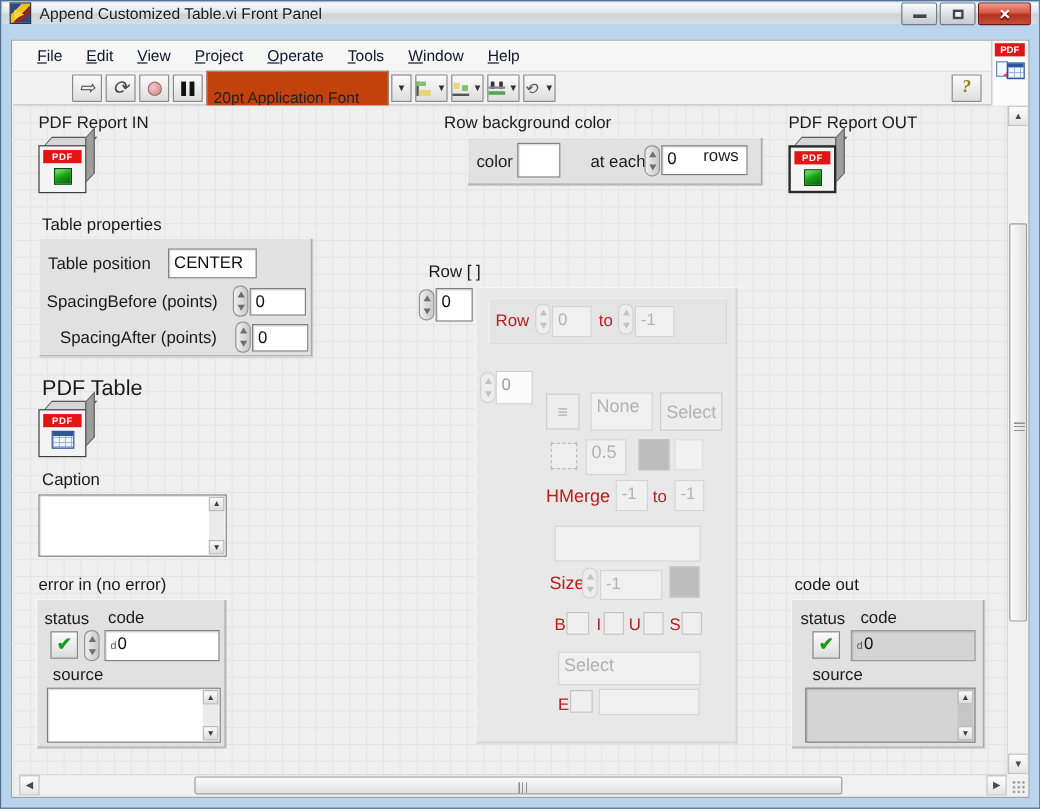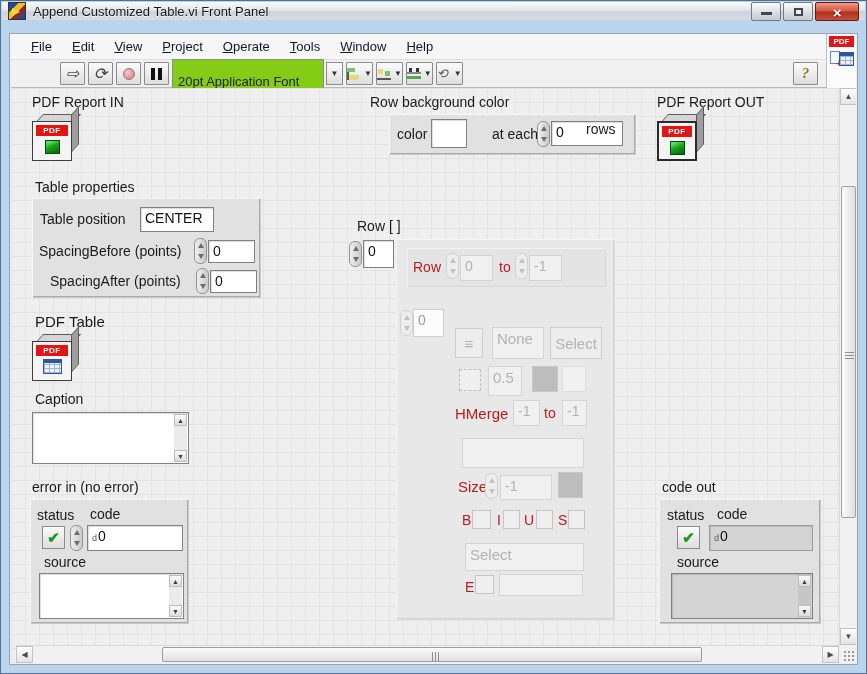--- a/index.html
+++ b/index.html
@@ -40,21 +40,21 @@
   .toolbar { position:absolute; left:1px; top:26px; right:31px; height:28px; background:#f0f0f0;
     border-bottom:1px solid #b8b8b8; display:flex; align-items:center; gap:3px; padding-left:49px; }
   .tb-btn { height:23px; min-width:25px; border:1px solid #8b8b8b; border-radius:1px;
     background:linear-gradient(#fbfbfb,#dedede); display:flex; align-items:center;
     justify-content:center; font-size:14px; color:#333; }
   .run-glyph { font-size:16px; line-height:16px; color:#444; }
   .abort-glyph { width:12px; height:12px; border-radius:50%; border:1px solid #a07070;
     background:radial-gradient(circle at 35% 35%,#f3c9c9,#cf8181); }
   .pause-glyph { display:flex; gap:3px; }
   .pause-glyph i { width:4px; height:12px; background:#111; }
-  .font-box { width:152px; height:23px; border:1px solid #8b8b8b; background:#84cc16;
+  .font-box { width:152px; height:23px; border:1px solid #8b8b8b; background:#c2410c;
     font-size:13px; color:#222; padding:14px 5px; white-space:nowrap; overflow:hidden; }
   .dd-arrow { width:17px; height:23px; border:1px solid #8b8b8b; margin-left:-1px;
     background:linear-gradient(#fbfbfb,#dedede); display:flex; align-items:center; justify-content:center;
     font-size:8px; color:#333; }
   .mini-ico { width:14px; height:12px; margin-right:3px; position:relative; }
   .mini-ico.align  { background:linear-gradient(#7ec26a 0 4px,transparent 4px) 0 0/8px 6px no-repeat,
                      linear-gradient(#e8d77a 0 5px,transparent 5px) 2px 7px/10px 5px no-repeat,
                      linear-gradient(90deg,#555 0 2px,transparent 2px) 0 0/2px 12px no-repeat; }
   .mini-ico.distr  { background:linear-gradient(#e8d77a 0 5px,transparent 5px) 1px 1px/5px 10px no-repeat,
                      linear-gradient(#7ec26a 0 5px,transparent 5px) 8px 3px/5px 8px no-repeat,
@@ -344,21 +344,21 @@
         <div class="lbl" style="left:162px;top:273px;">S</div>
         <div class="chk" style="left:172px;top:271px;width:17px;"></div>
 
         <div class="fld" style="left:69px;top:304px;width:119px;height:28px;font-size:15px;">Select</div>
 
         <div class="lbl" style="left:69px;top:340px;">E</div>
         <div class="chk" style="left:79px;top:336px;"></div>
         <div class="fld" style="left:103px;top:335px;width:84px;height:22px;"></div>
       </div>
 
-      <div class="lbl" style="left:24px;top:225px;font-size:15px;">PDF Table</div>
+      <div class="lbl" style="left:24px;top:225px;font-size:18px;">PDF Table</div>
       <div class="pdficon" style="left:21px;top:246px;">
         <i class="topface"></i>
           <i class="sideface"></i>
         <div class="face">
             <div class="band">PDF</div>
             <div class="tbl"></div>
           </div>
       </div>
 
       <div class="lbl" style="left:24px;top:303px;">Caption</div>

